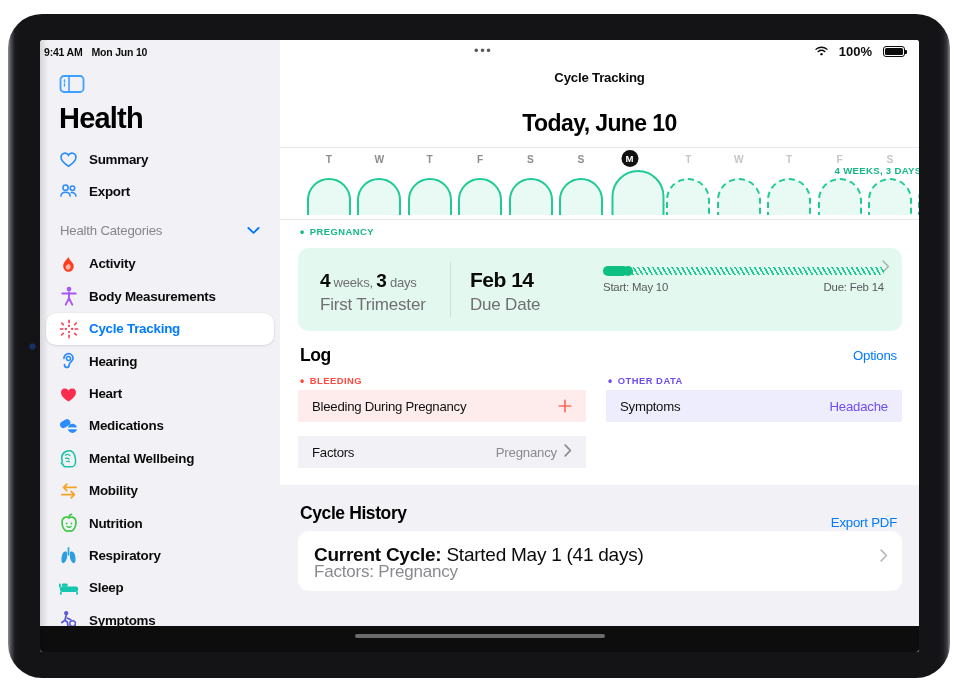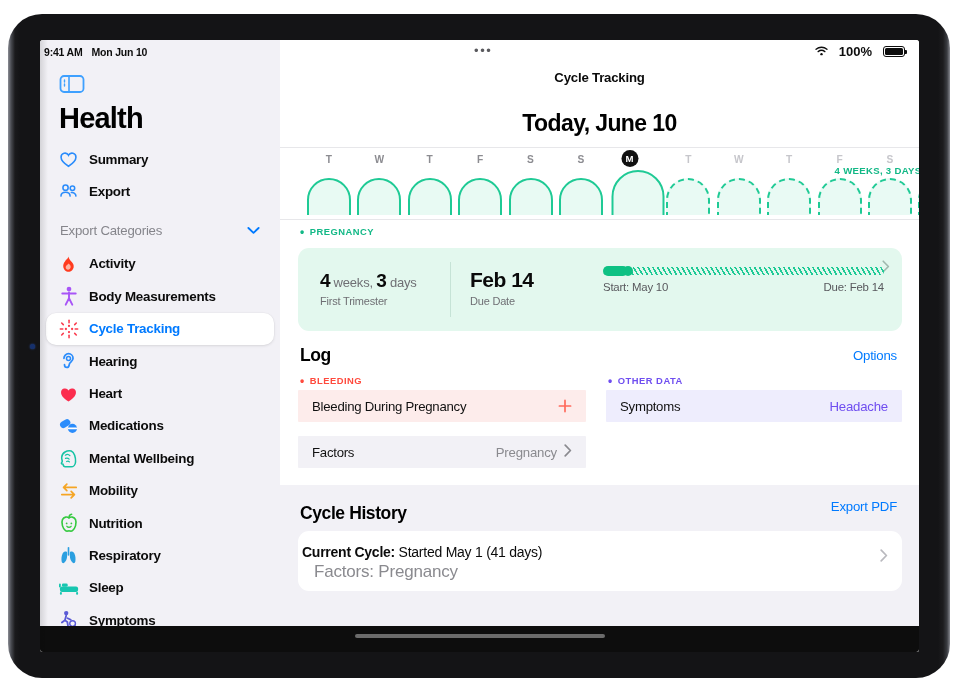--- a/index.html
+++ b/index.html
@@ -94,21 +94,21 @@
   .minihead .bullet{font-size:12px;line-height:8px;}
 
   .preg-card{
     position:absolute;left:18px;top:28px;width:604px;height:83px;
     background:#e3f8ee;border-radius:11px;
   }
   .preg-chev{position:absolute;right:12px;top:12px;color:#9fb8ad;font-size:13px;}
   .preg-col1{position:absolute;left:22px;top:22px;width:120px;}
   .wk-line{font-size:13px;color:#6f6f74;letter-spacing:-0.2px;white-space:nowrap;}
   .wk-line b{font-size:19px;color:#0a0a0a;font-weight:bold;letter-spacing:-0.4px;}
-  .sub{font-size:11px;color:#6f6f74;margin-top:3px;letter-spacing:-0.2px;}
+  .sub{font-size:17px;color:#6f6f74;margin-top:3px;letter-spacing:-0.2px;}
   .vdiv{position:absolute;left:152px;top:14px;width:1px;height:55px;background:#c6e3d6;}
   .preg-col2{position:absolute;left:172px;top:20px;}
   .duedate{font-size:21px;font-weight:bold;color:#0a0a0a;letter-spacing:-0.5px;}
   .preg-col3{position:absolute;left:305px;right:18px;top:18px;}
   .barwrap{position:relative;height:10px;}
   .bar-track{position:absolute;left:0;right:0;top:1px;height:8px;border-radius:4px;
     background-image:repeating-linear-gradient(60deg,#1fca95 0px,#1fca95 1.6px,#e3f8ee 1.6px,#e3f8ee 4.2px);}
   .bar-fill{position:absolute;left:0;top:0;width:48px;height:10px;border-radius:5px;background:#0ec183;}
   .bar-knob{position:absolute;left:43px;top:0;width:10px;height:10px;border-radius:50%;background:#0ec183;}
   .barlbls{display:flex;justify-content:space-between;margin-top:5px;font-size:11.4px;color:#58585d;letter-spacing:-0.2px;}
@@ -126,24 +126,24 @@
   .bleed-pill .plus{font-size:17px;color:#ff6a5c;line-height:0;}
   .other-pill{left:326px;top:170px;width:296px;background:#eeedfd;}
   .other-pill .v{font-size:13.2px;color:#6f4ef0;letter-spacing:-0.2px;}
   .factors-pill{left:18px;top:216px;width:288px;background:#f2f1f6;}
   .factors-pill .v{font-size:13.2px;color:#8a8a8f;letter-spacing:-0.2px;}
   .factors-pill .chev{font-size:13px;color:#8a8a8f;margin-left:7px;}
   .factors-right{display:flex;align-items:center;}
 
   .hist-zone{position:absolute;left:0;top:265px;width:639px;height:167px;background:#f2f1f6;}
   .hist-h{position:absolute;left:20px;top:18px;font-size:17.5px;font-weight:bold;color:#000;letter-spacing:-0.4px;}
-  .export{position:absolute;right:22px;top:14px;font-size:13.2px;color:#007aff;letter-spacing:-0.2px;cursor:pointer;}
+  .export{position:absolute;right:22px;top:30px;font-size:13.2px;color:#007aff;letter-spacing:-0.2px;cursor:pointer;}
   .hist-card{position:absolute;left:18px;top:46px;width:604px;height:60px;background:#fff;border-radius:11px;}
   .hist-card .chev{position:absolute;right:14px;top:18px;color:#b9b9be;font-size:13px;}
-  .hc-l1{position:absolute;left:4px;top:13px;font-size:14px;color:#0b0b0b;letter-spacing:-0.25px;}
+  .hc-l1{position:absolute;left:16px;top:13px;font-size:19px;color:#0b0b0b;letter-spacing:-0.25px;}
   .hc-l1 b{font-weight:bold;}
   .hc-l2{position:absolute;left:16px;top:31px;font-size:17px;color:#8a8a8f;letter-spacing:-0.2px;}
 
   .homebar{position:absolute;left:0;bottom:0;width:879px;height:26px;background:#0d0d0d;}
   .homebar i{position:absolute;left:50%;transform:translateX(-50%);top:8px;width:250px;height:4px;
      border-radius:2px;background:#6b6b6b;display:block;}
   .fade-left{position:absolute;left:0;top:0;width:8px;height:612px;
      background:linear-gradient(90deg,rgba(0,0,0,.12),rgba(0,0,0,0));}
 </style>
 </head>
@@ -188,21 +188,21 @@
               <circle cx="8.5" cy="6" r="3.4" fill="none" stroke="#2b8cfb" stroke-width="2"></circle>
               <circle cx="17.5" cy="6.8" r="2.9" fill="none" stroke="#2b8cfb" stroke-width="2"></circle>
               <path d="M2.6 17c0-3.3 2.7-5 5.9-5s5.9 1.7 5.9 5" fill="none" stroke="#2b8cfb" stroke-width="2" stroke-linecap="round"></path>
               <path d="M16 12.3c3.1-.3 6 1.4 6 4.7" fill="none" stroke="#2b8cfb" stroke-width="2" stroke-linecap="round"></path>
             </svg>
           </span>
           <span class="lbl">Export</span>
         </div>
 
         <div class="sechead">
-          <span class="t">Export Categories</span>
+          <span class="t">Health Categories</span>
           <span class="chev">
             <svg width="13" height="9" viewBox="0 0 14 9">
                 <path d="M1.5 1.8L7 7l5.5-5.2" fill="none" stroke="#007aff" stroke-width="2" stroke-linecap="round" stroke-linejoin="round"></path>
               </svg>
           </span>
         </div>
 
         <div class="navrow">
           <span class="ico">
             <svg width="17" height="19" viewBox="0 0 18 22">

